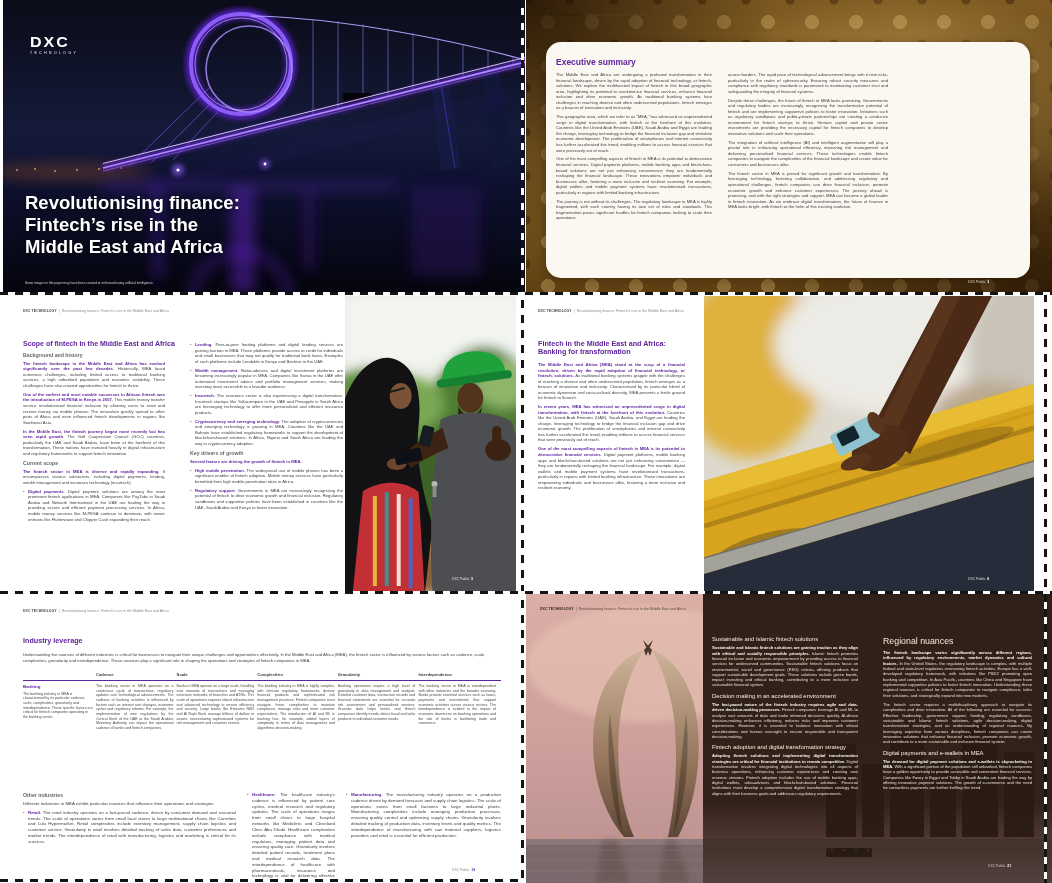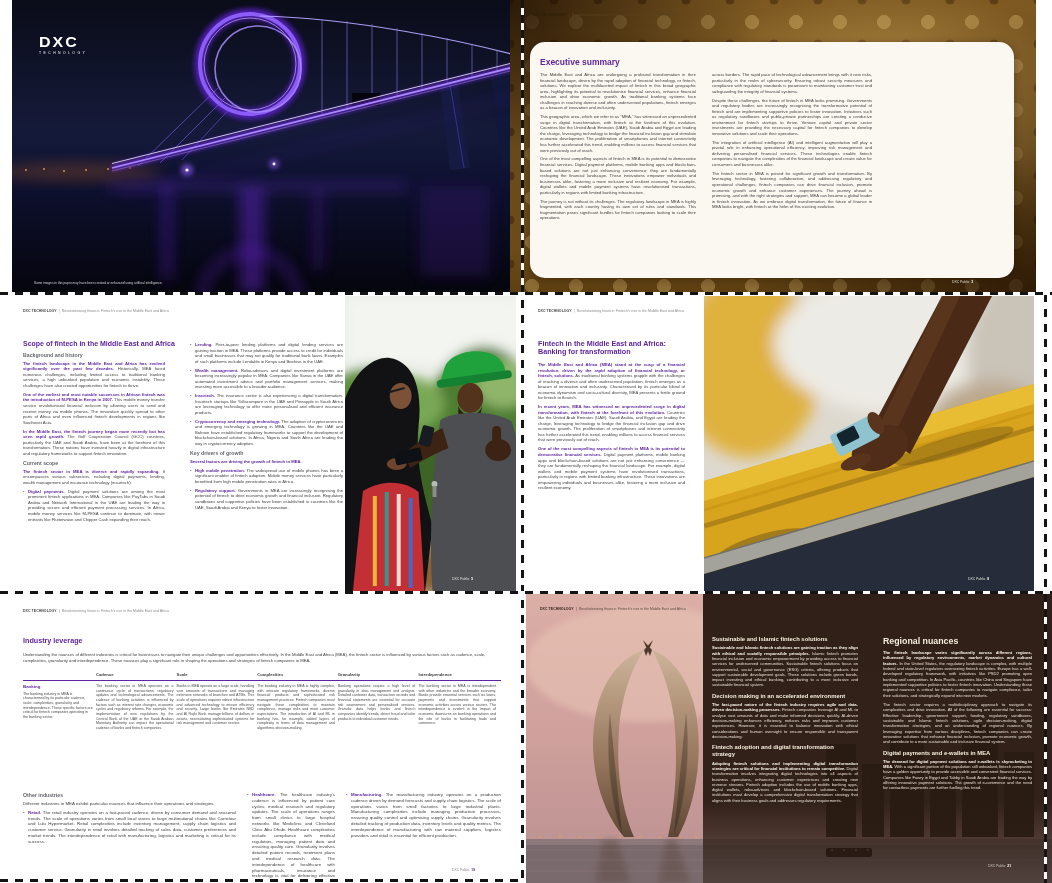--- a/index.html
+++ b/index.html
@@ -1,20 +1,20 @@
 <!DOCTYPE html>
 <html><head>
 <meta charset="utf-8">
 <style>
   *{margin:0;padding:0;box-sizing:border-box}
   html,body{background:#e9e9e9;font-family:"Liberation Sans","DejaVu Sans",sans-serif}
   #root{position:relative;width:1052px;height:883px;background:#fff;overflow:hidden;margin:0 auto}
   .tile{position:absolute;overflow:hidden;background:#fff}
-  #t-cover{left:12px;top:0;width:522px;height:293px;background:#070812}
-  #t-exec{left:510px;top:0;width:526px;height:293px;
+  #t-cover{left:3px;top:0;width:522px;height:293px;background:#070812}
+  #t-exec{left:526px;top:0;width:526px;height:293px;
     background-color:#6e4d1b;
     background-image:
       radial-gradient(circle at 0% 0%, rgba(22,9,0,.78), rgba(22,9,0,0) 42%),
       radial-gradient(circle at 100% 100%, rgba(28,12,0,.7), rgba(28,12,0,0) 48%),
       radial-gradient(55% 65% at 72% 40%, rgba(236,198,122,.5), rgba(236,198,122,0) 70%),
       radial-gradient(rgba(242,207,132,.30) 22%, rgba(242,207,132,0) 23%),
       radial-gradient(rgba(56,30,5,.48) 14%, rgba(56,30,5,0) 15%),
       linear-gradient(#7d5921,#8d6728 50%,#5d3f12);
     background-size:auto,auto,auto,44px 44px,44px 44px,auto;
     background-position:0 0,0 0,0 0,0 0,22px 22px,0 0}
@@ -86,21 +86,21 @@
   .rowdesc{font-size:3.6px;line-height:1.3;color:#4a4a4a}
   .other{position:absolute;left:23px;top:196px;width:478px;display:grid;grid-template-columns:213px 88px 155px;column-gap:11px}
   .other .sh{margin-top:0}
   .other .bc,.other .blt{font-size:4.4px}
 
   
   .dk-photo{position:absolute;inset:0}
   .ovl{position:absolute;left:177px;top:0;width:349px;height:100%;background:linear-gradient(180deg,rgba(42,27,18,.97) 0%,rgba(42,27,18,.95) 72%,rgba(48,32,22,.55) 100%)}
   .dkc1{position:absolute;left:186px;top:42px;width:146px}
   .dkc2{position:absolute;left:357px;top:42px;width:149px}
-  .dk-h{font-size:5.9px;font-weight:bold;color:#f4ecdc;line-height:1.2;margin-bottom:2.2px}
+  .dk-h{font-size:5.9px;font-weight:normal;color:#f4ecdc;line-height:1.2;margin-bottom:2.2px}
   .dk-h.big{font-size:8.8px;margin-bottom:3.5px}
   .dk-p{font-size:4.1px;line-height:1.3;color:#e8dfd1;margin-bottom:4.2px;text-align:justify}
   .dk-lead{font-weight:bold;color:#fcf8ef}
   .dk-sec{margin-bottom:5px}
   .pftr.on-dark{color:rgba(235,228,215,.8)}.pftr.on-dark .pn{color:#fff;font-weight:bold}
 </style>
 </head>
 <body>
 
 <div id="root">
@@ -168,20 +168,25 @@
         <rect x="300" y="190" width="12" height="80" fill="#4c1d95" opacity=".45"></rect>
         <rect x="408" y="186" width="70" height="90" fill="#3b1580" opacity=".4"></rect>
         <rect x="95" y="182" width="300" height="8" fill="#7c3aed" opacity=".35"></rect>
       </g>
       <circle cx="238" cy="300" r="48" fill="none" stroke="#6d28d9" stroke-width="9" opacity=".35" filter="url(#g2)"></circle>
       <line x1="110" y1="195" x2="510" y2="95" stroke="#6d28d9" stroke-width="3" opacity=".25" filter="url(#g2)"></line>
     </svg>
     <div class="dxc-logo">
       <div class="dxc-main">DXC</div>
       <div class="dxc-sub">TECHNOLOGY</div>
+    </div>
+    <div class="cover-title">
+      <span>Revolutionising finance:</span>
+      <span>Fintech’s rise in the</span>
+      <span>Middle East and Africa</span>
     </div>
     <div class="ai-note">Some images in this paper may have been created or enhanced using artificial intelligence.</div>
   </div>
 
   <div class="tile" id="t-exec">
     <div class="phdr on-gold">
       <b>DXC TECHNOLOGY</b><span class="sep">|</span><span>Revolutionising finance: Fintech’s rise in the Middle East and Africa</span>
     </div>
     <div class="exec-card">
       <div class="exec-h">Executive summary</div>

